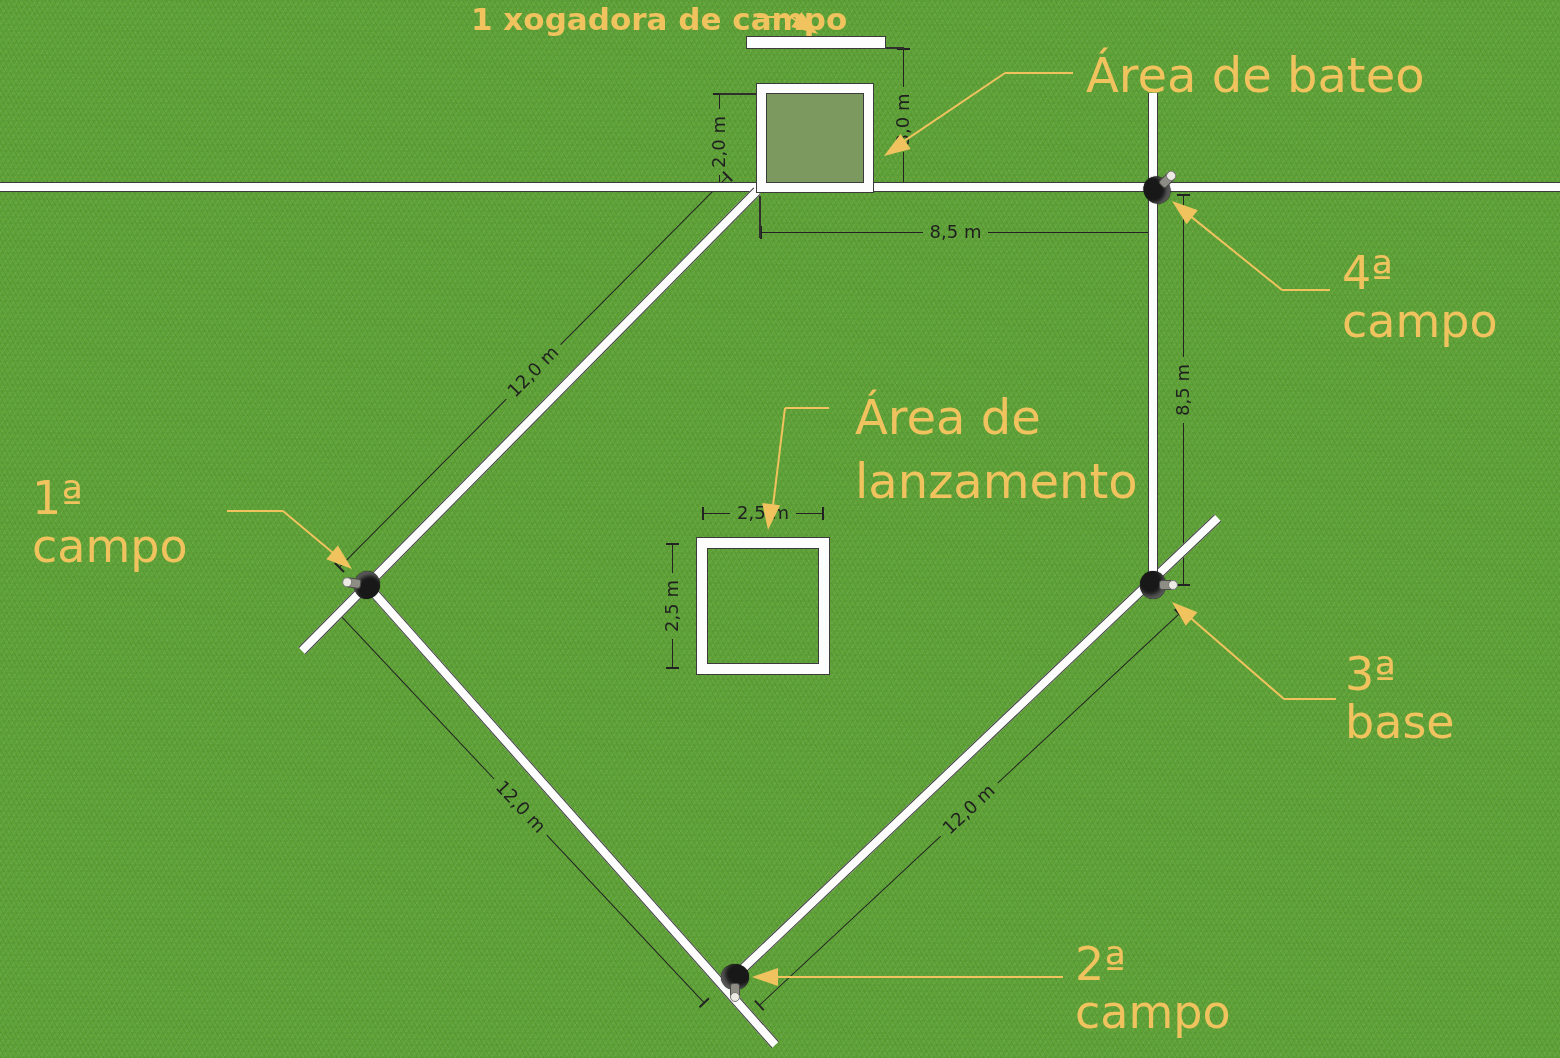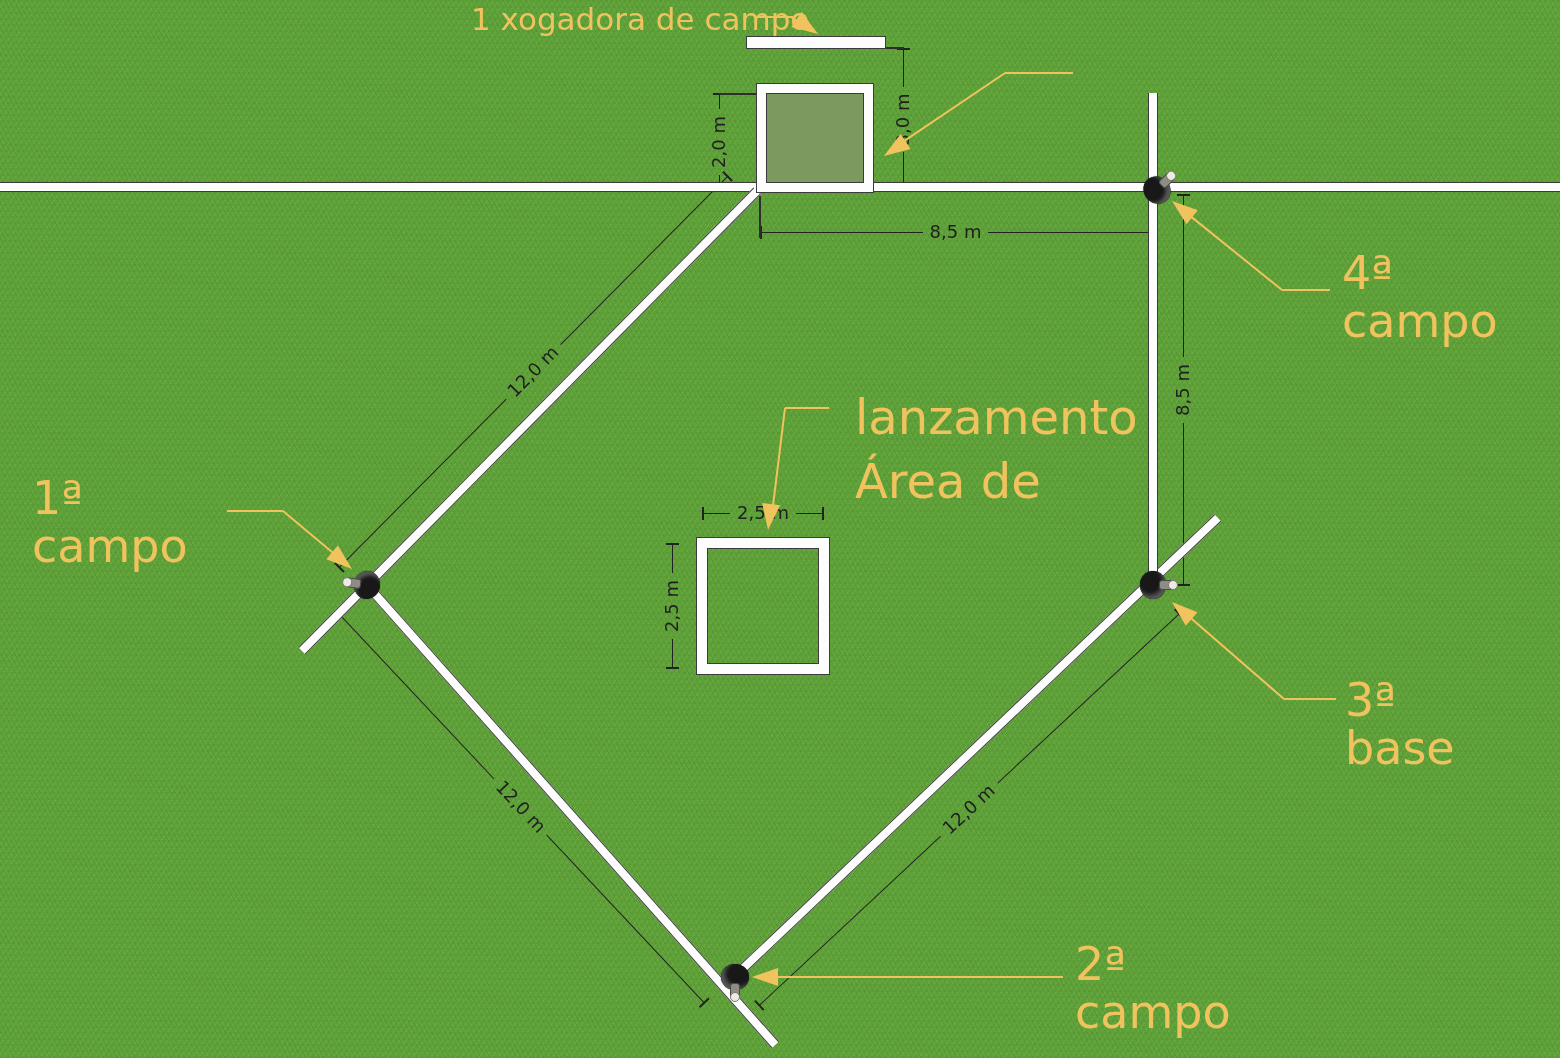--- a/index.html
+++ b/index.html
@@ -38,21 +38,21 @@
   .dim::before,.dim::after{
     content:"";position:absolute;width:2px;height:13px;background:#222;top:-6.5px;
   }
   .dim::before{left:-1px;}
   .dim::after{right:-1px;}
   .thin{position:absolute;background:#2e2e2e;}
   
   .lab{position:absolute;color:#f1c35f;line-height:1.05;}
   .lab.big{font-size:48px;}
   .lab.base{font-size:46px;}
-  .lab.small{font-size:31px;}
+  .lab.small{font-size:31px;font-weight:bold;}
   .lead{position:absolute;height:2px;background:#f1c35f;transform-origin:0 50%;}
   .arr{
     position:absolute;width:0;height:0;
     border-top:9px solid transparent;border-bottom:9px solid transparent;
     border-left:26px solid #f1c35f;transform-origin:100% 50%;
   }
   
   .base{position:absolute;width:26px;height:28px;margin:-14px 0 0 -13px;}
   .base .body{
     position:absolute;inset:0;background:#181818;border-radius:50%;
@@ -177,22 +177,23 @@
   <div class="arr" style="left:1146px;top:593px;transform:rotate(-139deg);"></div>
 
   <div class="lead" style="left:757px;top:976px;width:306px;"></div>
   <div class="arr" style="left:726px;top:968px;transform:rotate(180deg);"></div>
 
   <div class="lead" style="left:785px;top:407px;width:44px;"></div>
   <div class="lead" style="left:785px;top:407px;width:115px;transform:rotate(97deg);"></div>
   <div class="arr" style="left:742px;top:521px;transform:rotate(97deg);"></div>
 
   <div class="lab small" style="left:471px;top:3px;">1 xogadora de campo</div>
+  <div class="lab big" style="left:1086px;top:50px;">Área de bateo</div>
   <div class="lab big" style="left:855px;top:385px;line-height:64px;">
+    <div>Área de</div>
     <div>lanzamento</div>
-    <div>Área de</div>
   </div>
   <div class="lab base" style="left:45px;top:488px;">1ª campo</div>
   <div class="lab base" style="left:1088px;top:954px;">2ª campo</div>
-  <div class="lab base" style="left:1358px;top:690px;">3ª base</div>
+  <div class="lab base" style="left:1358px;top:664px;">3ª base</div>
   <div class="lab base" style="left:1355px;top:263px;">4ª campo</div>
 
 </div>
 
 </body></html>

